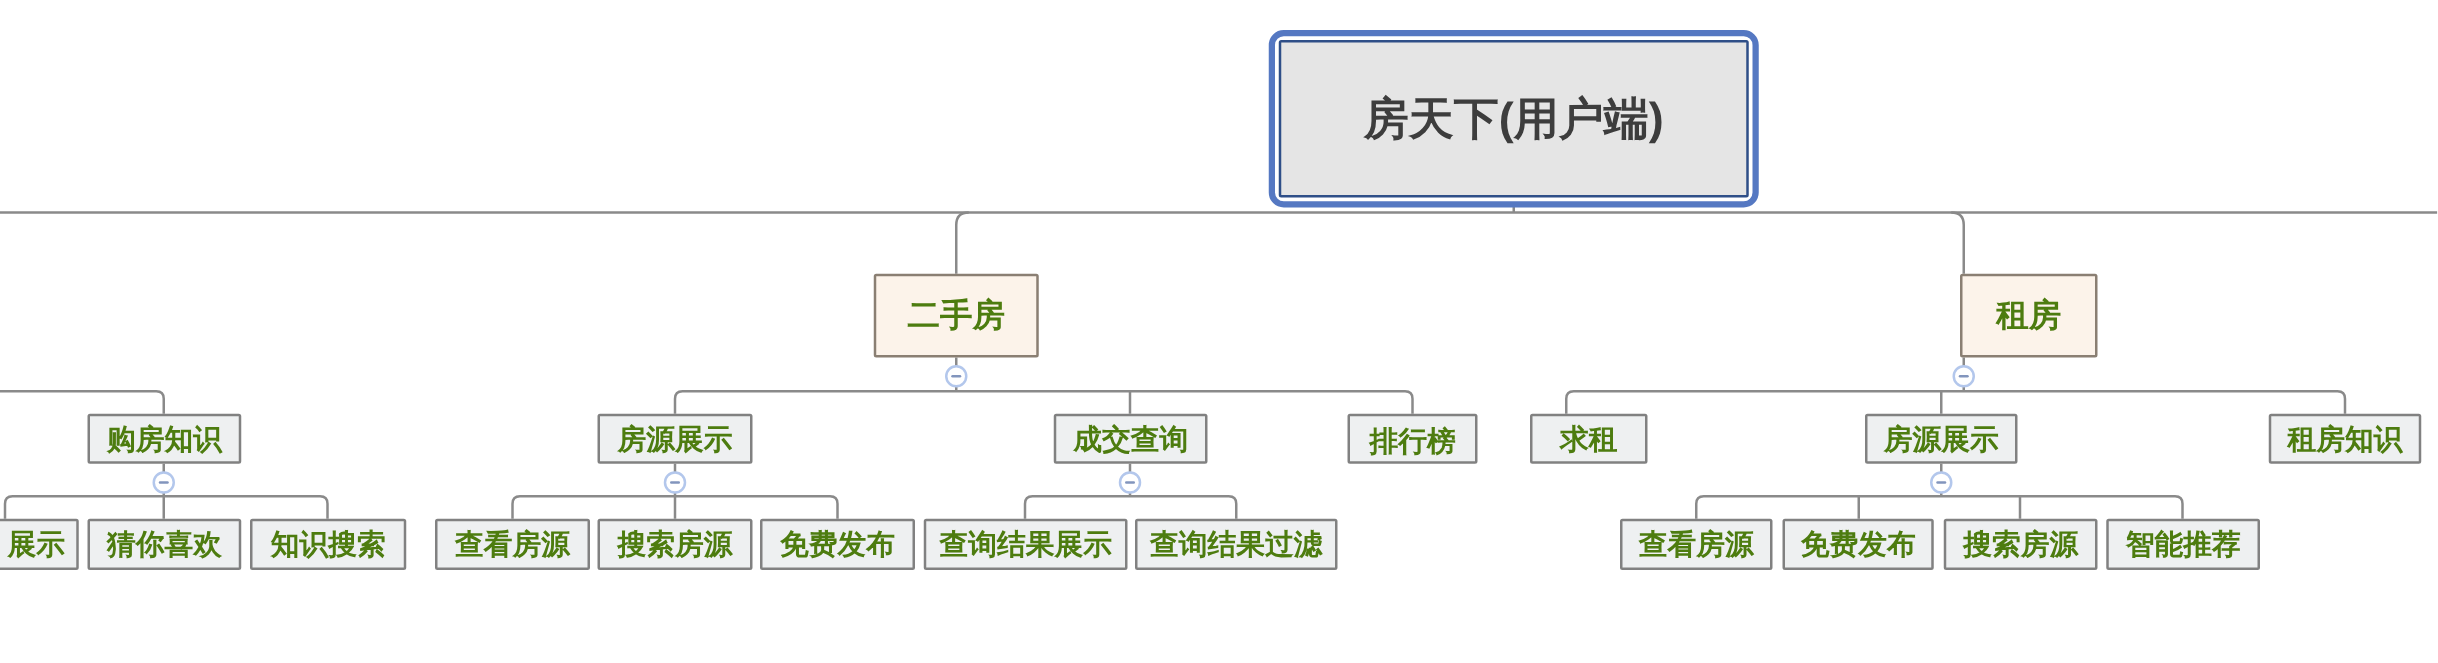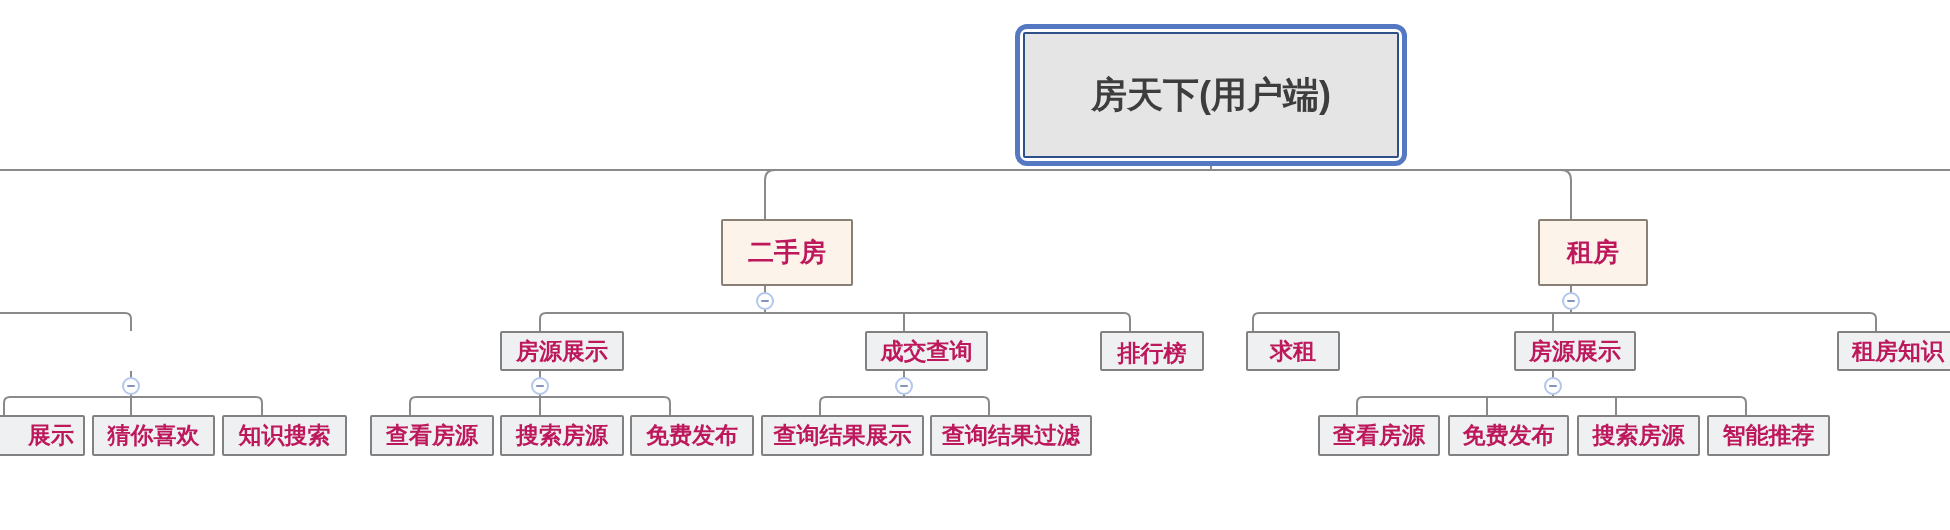--- a/index.html
+++ b/index.html
@@ -3,23 +3,22 @@
 <meta charset="utf-8">
 <style>
   html,body{margin:0;padding:0;background:#ffffff;}
   #canvas{
     position:relative;width:1950px;height:530px;background:#ffffff;overflow:hidden;
     font-family:"Liberation Sans","DejaVu Sans",sans-serif;
   }
   #wires{position:absolute;left:0;top:0;width:1950px;height:530px;}
   .node{
     position:absolute;box-sizing:border-box;display:flex;align-items:center;justify-content:center;
-    background:#eef0f1;border:2px solid #818181;color:#be185d;font-weight:700;border-radius:2px;
+    background:#eef0f1;border:2px solid #818181;color:#4d7c0f;font-weight:700;border-radius:2px;
     white-space:nowrap;
-    margin-left:22px;
   }
   .lvl2{height:67px;background:#fcf3ea;border:2px solid #8a7f73;font-size:26px;}
   .lvl3{height:40px;font-size:23px;}
   .lvl4{height:41px;font-size:23px;}
   .clipped{justify-content:flex-end;padding-right:9px;}
   .root-outer{
     position:absolute;left:1015px;top:24px;width:392px;height:142px;box-sizing:border-box;
     border:5px solid #5578c2;border-radius:12px;background:#ffffff;padding:3px;
   }
   .root-inner{
@@ -66,24 +65,27 @@
     </g>
   </svg>
 
   <div class="root-outer">
     <div class="root-inner">房天下(用户端)</div>
   </div>
 
   <div class="node lvl2" style="left:699px;top:219px;width:132px;">
     <span>二手房</span>
   </div>
-  <div class="node lvl2" style="left:1516px;top:219px;width:110px;justify-content:center;">
+  <div class="node lvl2" style="left:1568px;top:219px;width:110px;justify-content:center;">
     <span>租房</span>
   </div>
 
+  <div class="node lvl3" style="left:70px;top:331px;width:123px;">
+    <span>购房知识</span>
+  </div>
 
   <div class="node lvl3" style="left:478px;top:331px;width:124px;">
     <span>房源展示</span>
   </div>
   <div class="node lvl3" style="left:843px;top:331px;width:123px;">
     <span>成交查询</span>
   </div>
   <div class="node lvl3" style="left:1078px;top:331px;width:104px;align-items:flex-end;">
     <span>排行榜</span>
   </div>

